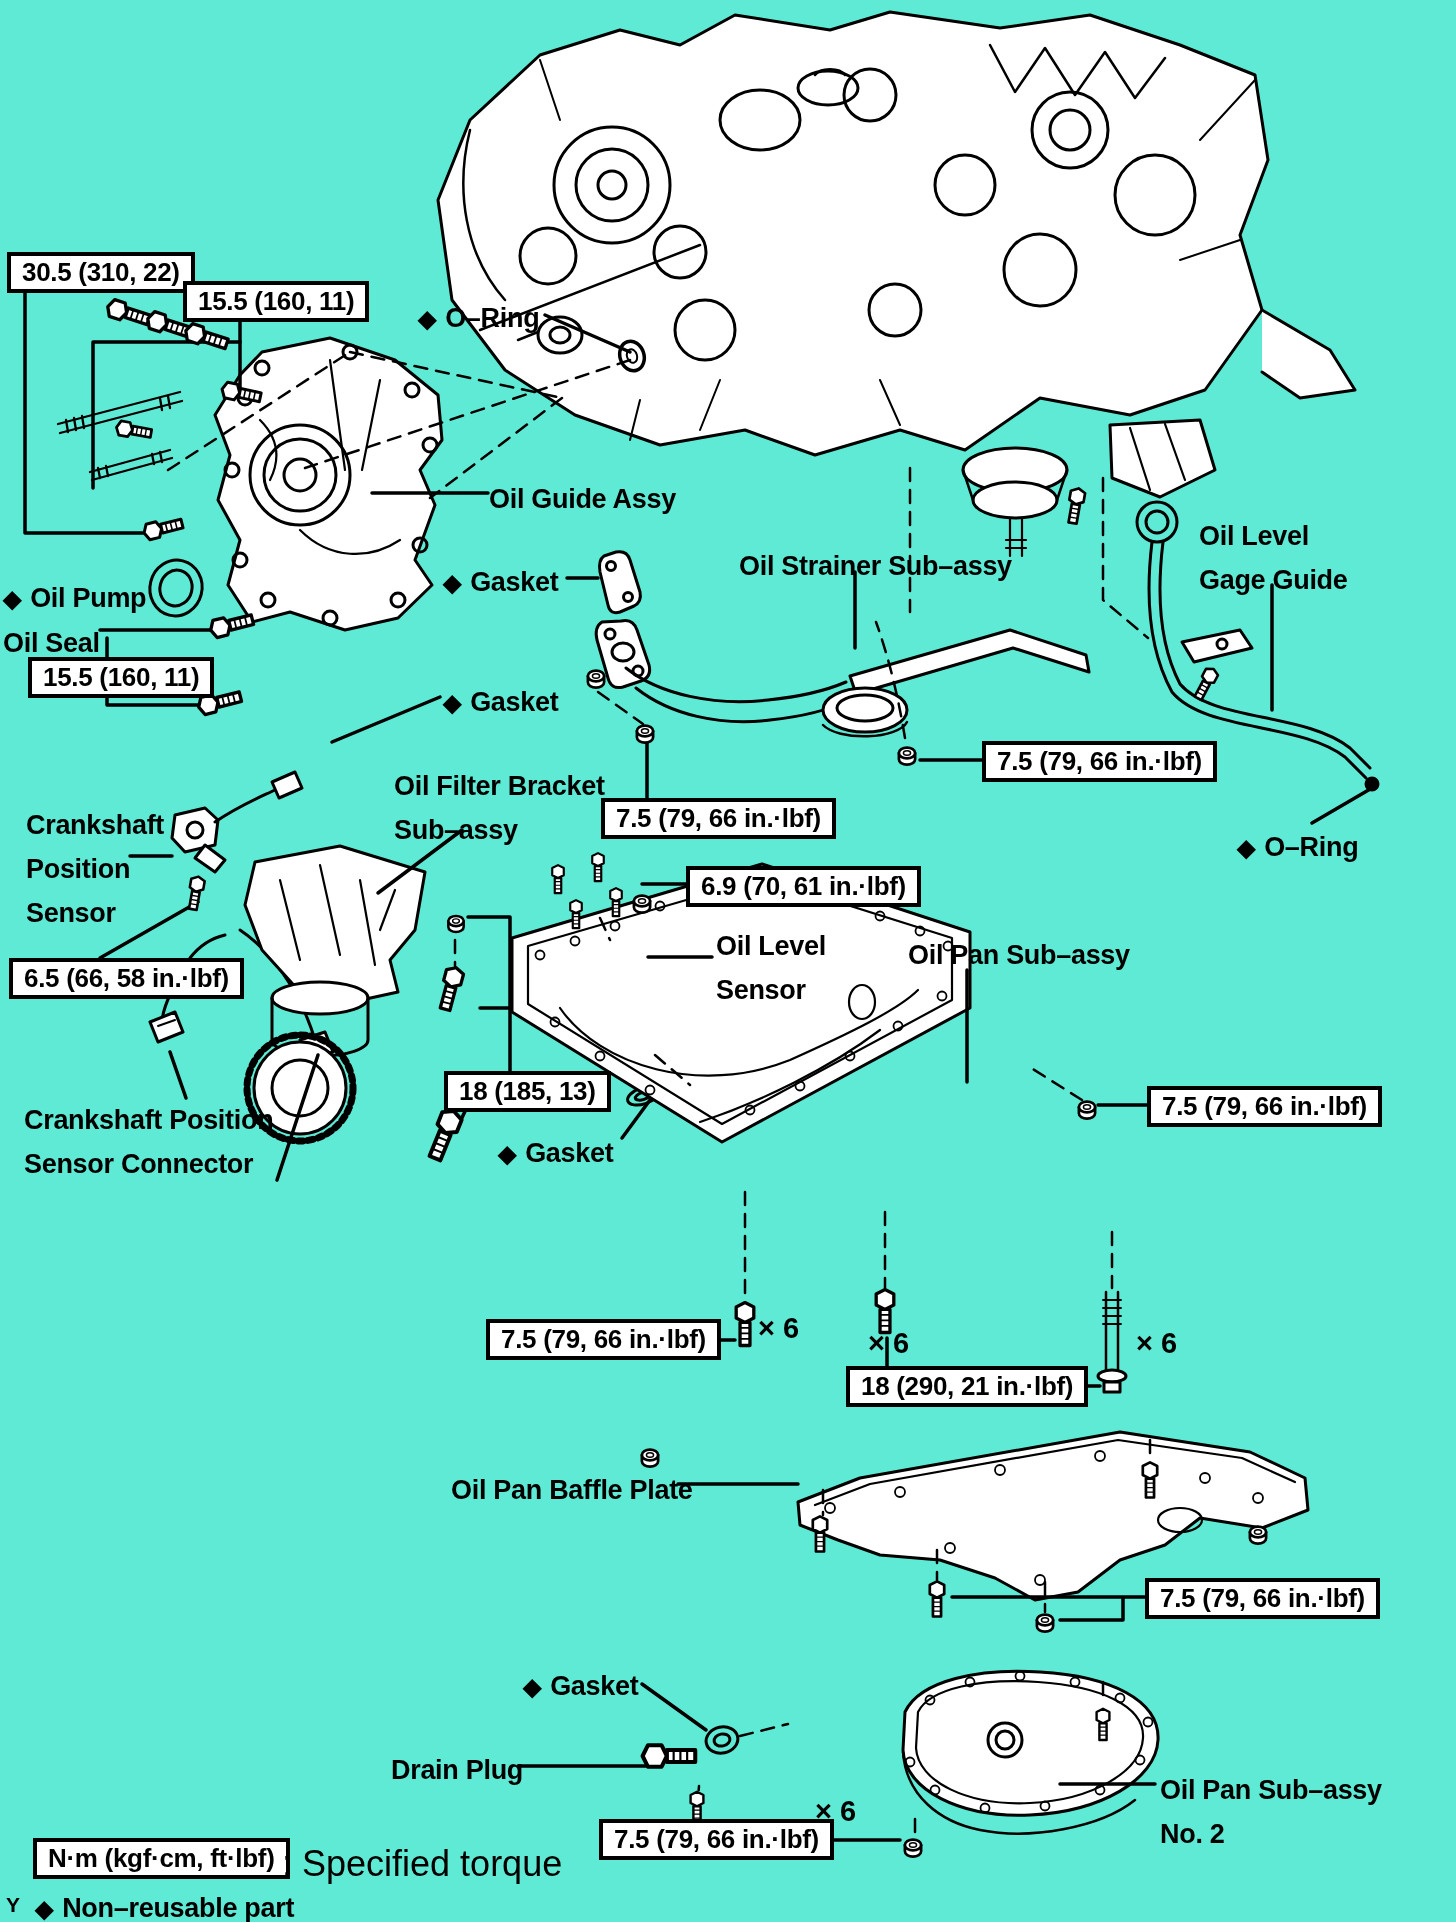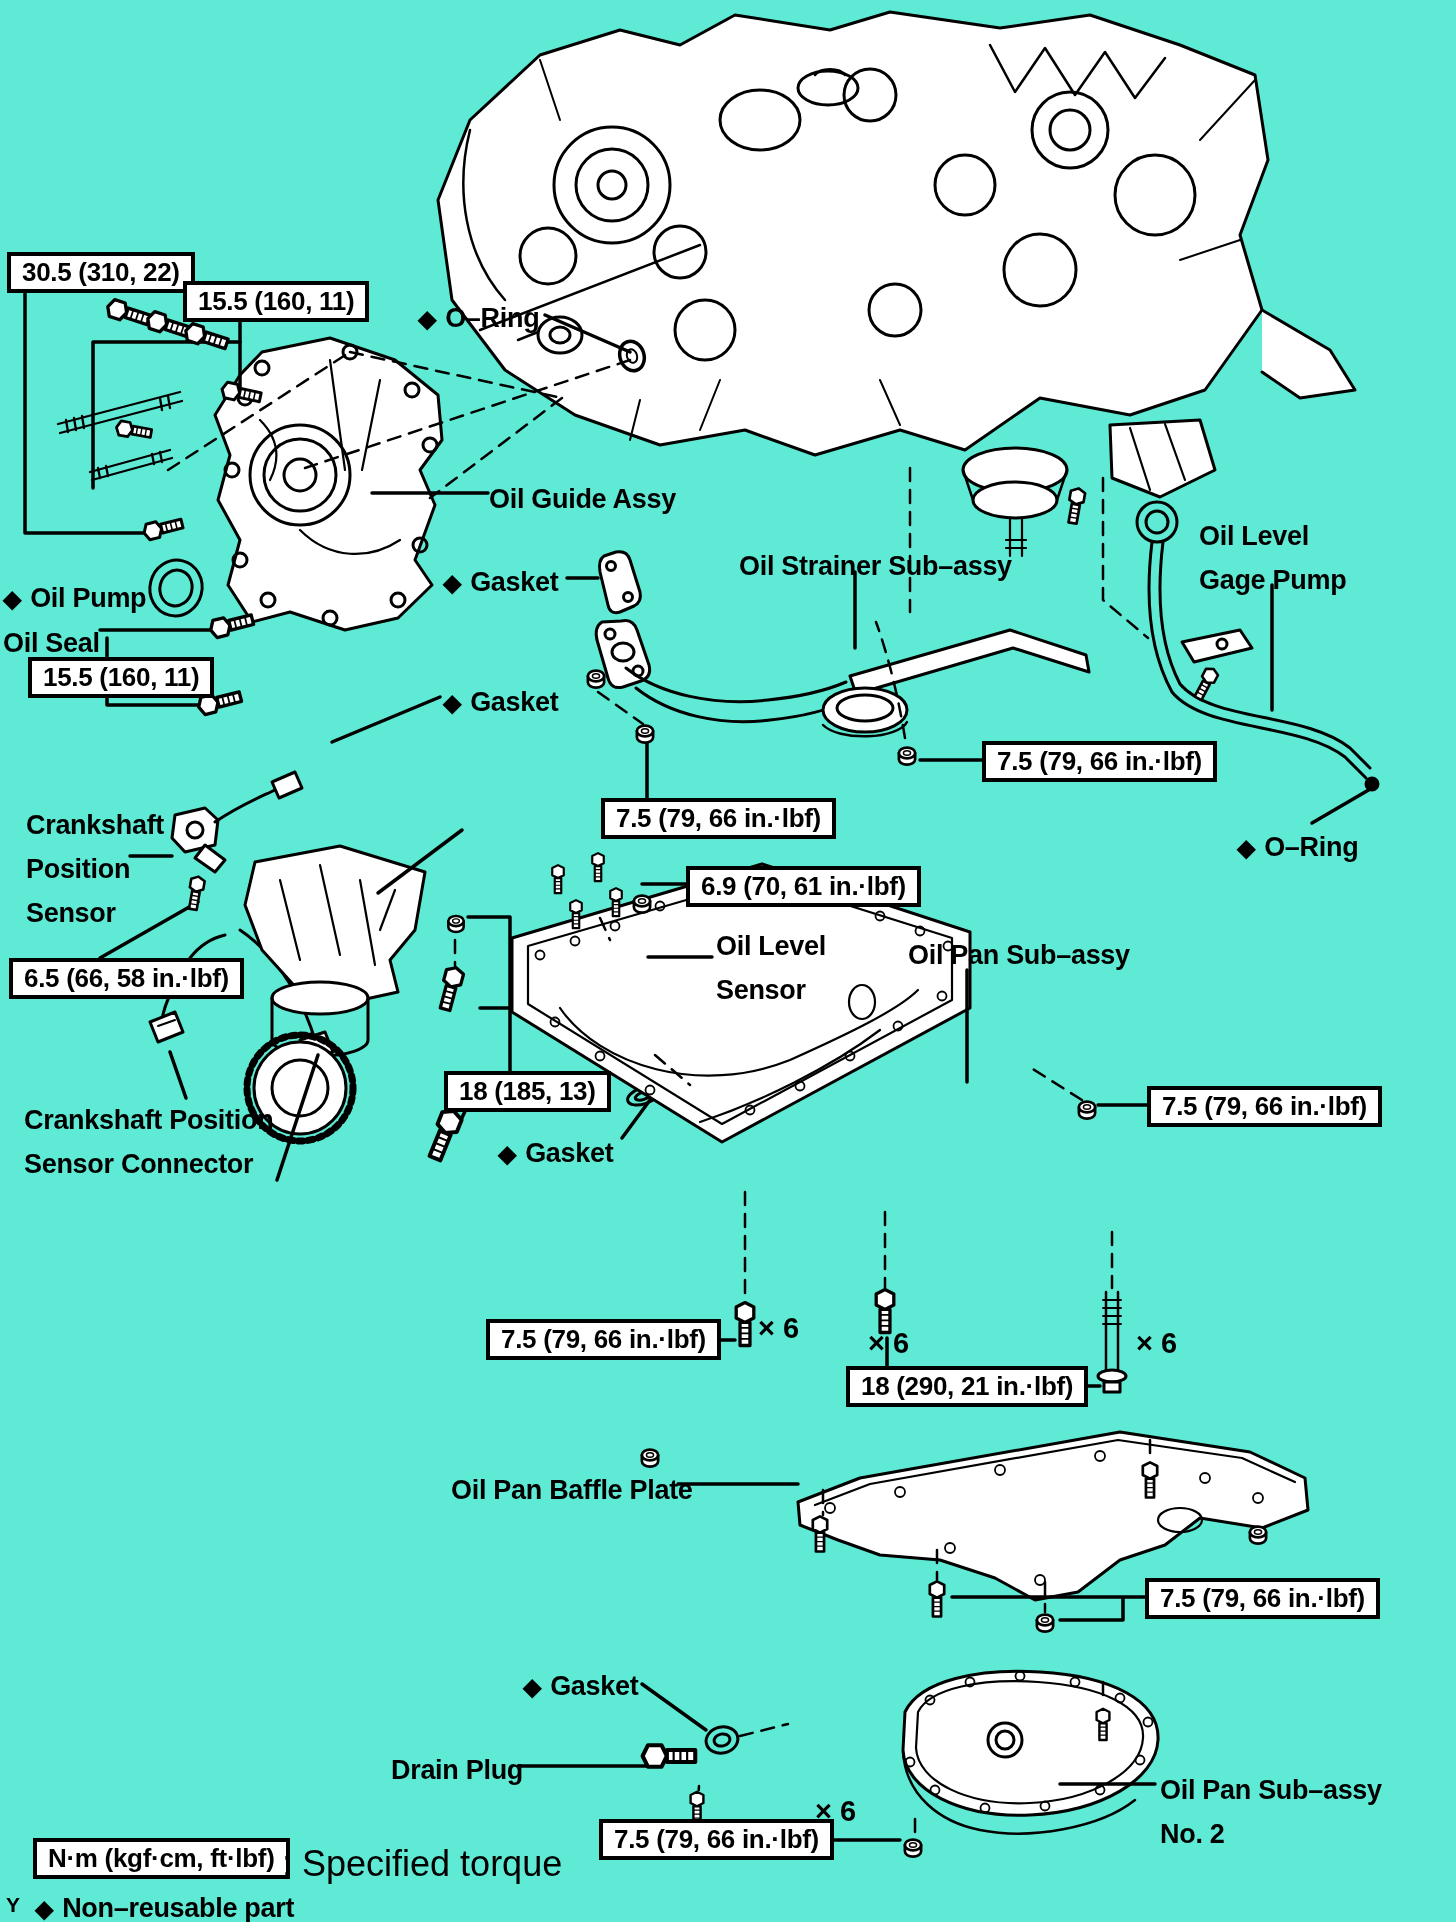--- a/index.html
+++ b/index.html
@@ -378,33 +378,37 @@
   </div>
 
   <div class="lbl" style="left:443px;top:680px">
     <span class="dia">◆</span><span>Gasket</span>
   </div>
 
   <div class="lbl" style="left:739px;top:544px"><span>Oil Strainer Sub–assy</span></div>
 
   <div class="lbl" style="left:1199px;top:514px">
     <div>Oil Level</div>
-    <div>Gage Pump</div>
+    <div>Gage Guide</div>
   </div>
 
   <div class="lbl" style="left:1237px;top:825px">
     <span class="dia">◆</span><span>O–Ring</span>
   </div>
 
   <div class="lbl" style="left:26px;top:803px">
     <div>Crankshaft</div>
     <div>Position</div>
     <div>Sensor</div>
   </div>
 
+  <div class="lbl" style="left:394px;top:764px">
+    <div>Oil Filter Bracket</div>
+    <div>Sub–assy</div>
+  </div>
 
   <div class="lbl" style="left:716px;top:924px">
     <div>Oil Level</div>
     <div>Sensor</div>
   </div>
 
   <div class="lbl" style="left:908px;top:933px"><span>Oil Pan Sub–assy</span></div>
 
   <div class="lbl" style="left:24px;top:1098px">
     <div>Crankshaft Position</div>

